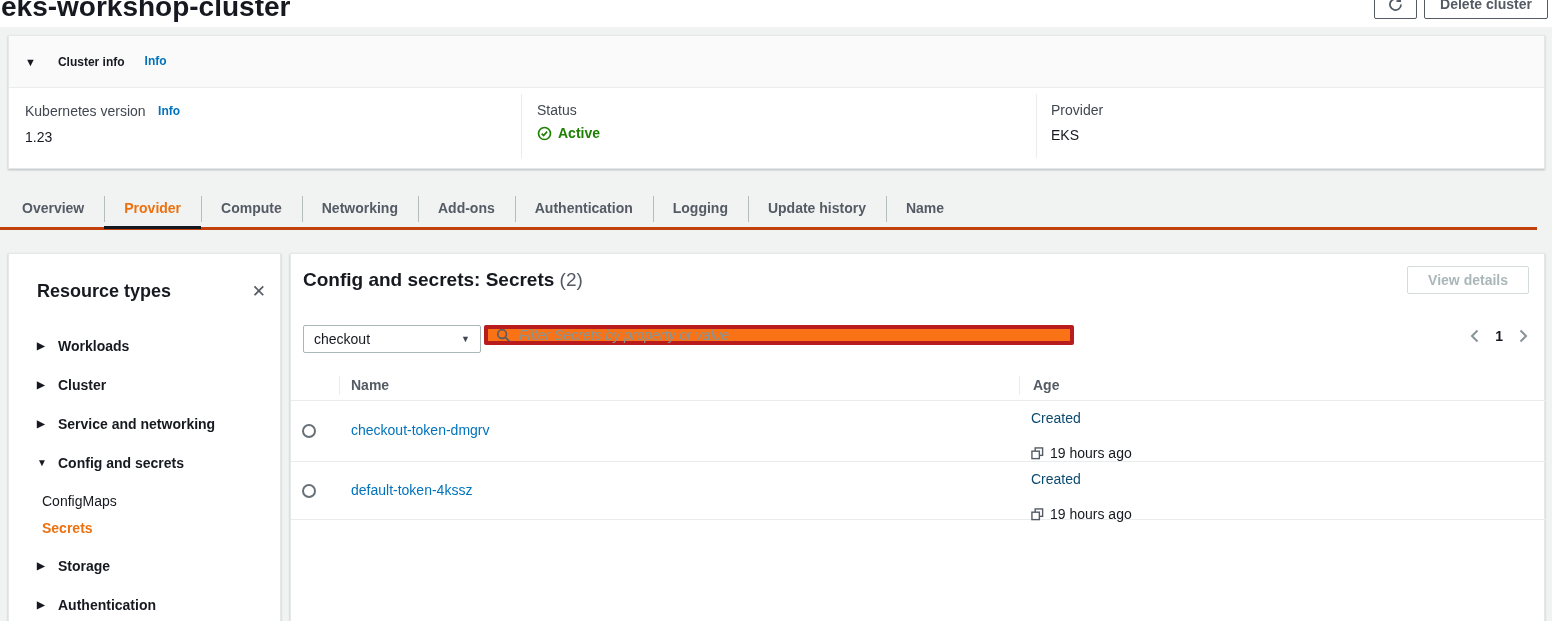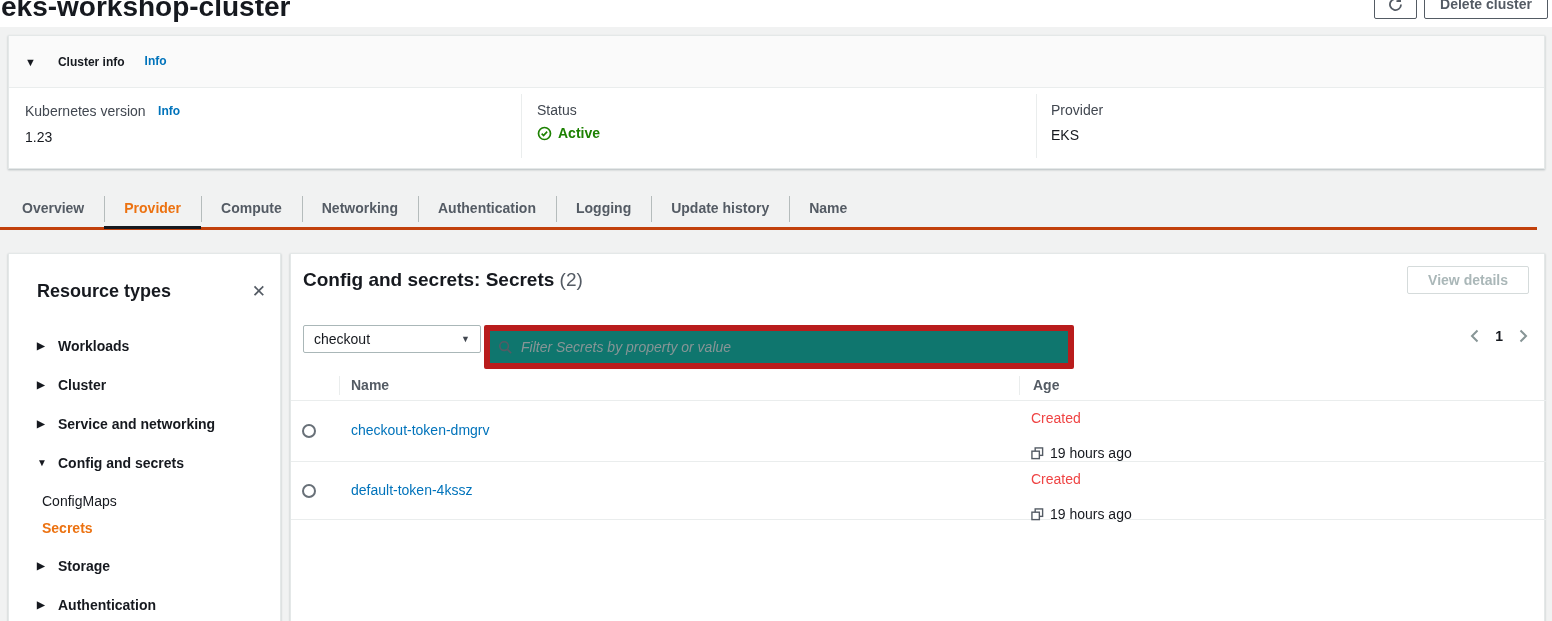--- a/index.html
+++ b/index.html
@@ -51,41 +51,41 @@
   .main-head { position:absolute; left:12px; top:15px; font-size:19px; color:#16191f; }
   .main-head .t { font-weight:700; }
   .main-head .cnt { color:#545b64; font-weight:400; }
   .btn-viewdetails { position:absolute; right:15px; top:12px; height:28px; padding:0 20px; background:#fff; border:1px solid #d5dbdb; border-radius:2px; font-size:14px; font-weight:700; color:#aab7b8; display:flex; align-items:center; cursor:pointer; }
   .desc { position:absolute; left:12px; top:45px; font-size:14px; color:#16191f; }
   .learn-link { color:#0073bb; cursor:pointer; margin-left:4px; }
   .ext-ic { margin-left:4px; position:relative; top:2px; }
 
   .dropdown { position:absolute; left:12px; top:71px; width:178px; height:28px; border:1px solid #aab7b8; border-radius:2px; background:#fff; display:flex; align-items:center; padding:0 10px; font-size:14px; color:#16191f; cursor:pointer; }
   .dropdown .dd-caret { margin-left:auto; font-size:9px; color:#414750; }
-  .searchbox { position:absolute; left:193px; top:71px; width:590px; height:44px; border:6px solid #b91c1c; border-radius:2px; background:#0f766e; display:flex; align-items:center; padding:0 8px; }
+  .searchbox { position:absolute; left:193px; top:71px; width:590px; height:20px; border:4px solid #b91c1c; border-radius:2px; background:#f97316; display:flex; align-items:center; padding:0 8px; }
   .searchbox input { border:none; outline:none; flex:1; font-size:14px; font-family:"Liberation Sans",sans-serif; color:#16191f; margin-left:6px; background:transparent; }
   .searchbox input::placeholder { color:#879596; font-style:italic; }
 
   .pager { position:absolute; right:16px; top:74px; display:flex; align-items:center; gap:16px; }
   .pg-chev { cursor:pointer; display:flex; align-items:center; }
   .pg-num { font-size:14px; font-weight:700; color:#16191f; cursor:pointer; }
 
   .tbl-head { position:absolute; left:0; top:117px; width:1255px; height:30px; border-bottom:1px solid #eaeded; }
   .th { position:absolute; top:6px; font-size:14px; font-weight:700; color:#545b64; }
   .th-name { left:60px; }
   .th-age { left:742px; }
   .th-div { position:absolute; top:5px; height:19px; width:1px; background:#eaeded; }
 
   .row { position:absolute; left:0; width:1255px; border-bottom:1px solid #eaeded; }
   .row1 { top:147px; height:61px; }
   .row2 { top:208px; height:58px; }
   .radio { position:absolute; left:11px; top:50%; margin-top:-7px; width:14px; height:14px; border:2px solid #687078; border-radius:50%; background:#fff; cursor:pointer; }
   .row-link { position:absolute; left:60px; top:50%; margin-top:-9px; font-size:14px; color:#0073bb; text-decoration:none; cursor:pointer; }
   .age-cell { position:absolute; left:740px; top:9px; }
-  .age-created { font-size:14px; color:#ef4444; }
+  .age-created { font-size:14px; color:#0c4a6e; }
   .age-line { display:flex; align-items:center; gap:6px; margin-top:19px; font-size:14px; color:#16191f; }
   .copy-ic { cursor:pointer; display:flex; }
 </style>
 </head>
 <body>
 
 <div class="screen">
 
   <div class="top-band"></div>
   <h1 class="page-title">eks-workshop-cluster</h1>
@@ -140,20 +140,23 @@
         <span>Overview</span>
       </div>
     <div class="tab active">
         <span>Provider</span>
       </div>
     <div class="tab">
         <span>Compute</span>
       </div>
     <div class="tab">
         <span>Networking</span>
+      </div>
+    <div class="tab">
+        <span>Add-ons</span>
       </div>
     <div class="tab">
         <span>Authentication</span>
       </div>
     <div class="tab">
         <span>Logging</span>
       </div>
     <div class="tab">
         <span>Update history</span>
       </div>

